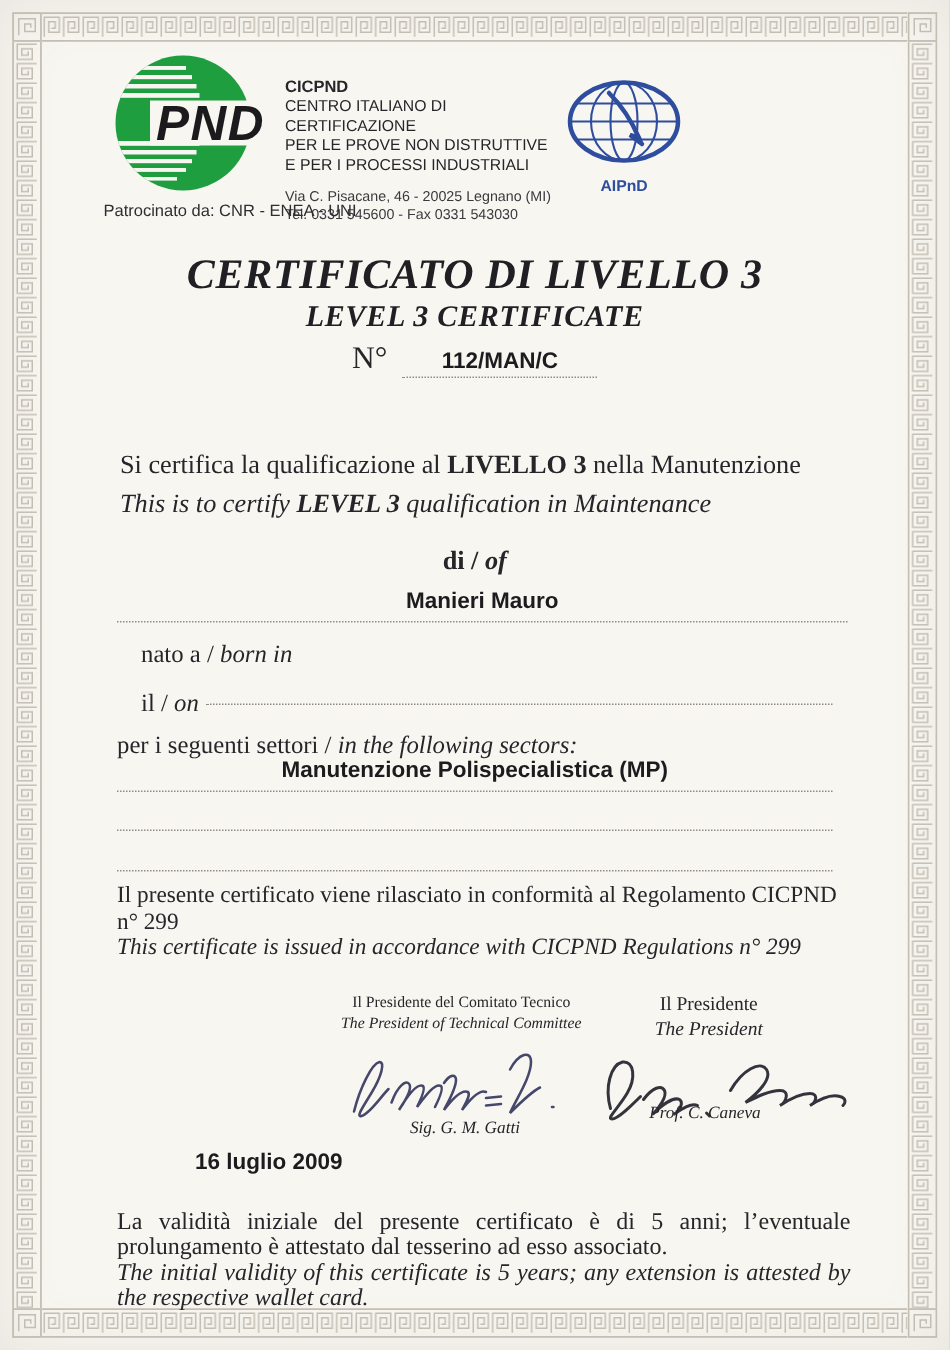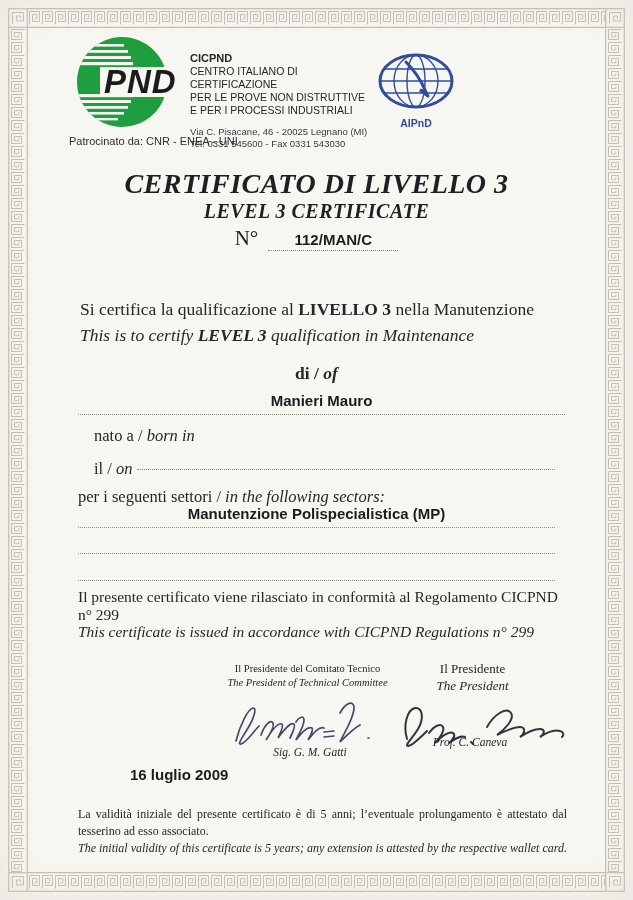--- a/index.html
+++ b/index.html
@@ -14,21 +14,21 @@
   .serif{font-family:"Liberation Serif",serif;}
   .it{font-style:italic;}
   .b{font-weight:bold;}
   .ctr{text-align:center;}
   .dotline{border-bottom:1.5px dotted #8f8b82;}
   .val{font-family:"Liberation Sans",sans-serif;font-weight:bold;font-size:15px;color:#1c1c1f;}
   .lblrow{display:flex;align-items:center;margin-left:16px;}
   .lblrow .lbl{white-space:nowrap;font-size:16.5px;padding-right:4px;}
   .lblrow .fill{flex:1;border-bottom:1.5px dotted #8f8b82;text-align:center;padding-bottom:1px;}
   .small-cap{font-size:10.5px;line-height:14px;}
-  .validity{font-size:12px;line-height:17px;text-align:justify;}
+  .validity{font-size:16px;line-height:17px;text-align:justify;}
 </style>
 </head>
 <body>
 
 <div class="page">
 
   <svg class="abs" style="left:28px;top:8px;" width="577" height="20">
     <defs>
         <pattern id="gkh1" width="13" height="20" patternUnits="userSpaceOnUse">
       <path d="M1.5 16.5 L1.5 3.5 L11.5 3.5 L11.5 13.5 L4.5 13.5 L4.5 6.5 L8.8 6.5 L8.8 10.8 L6.2 10.8" fill="none" stroke="#c4bdb2" stroke-width="1"></path>

